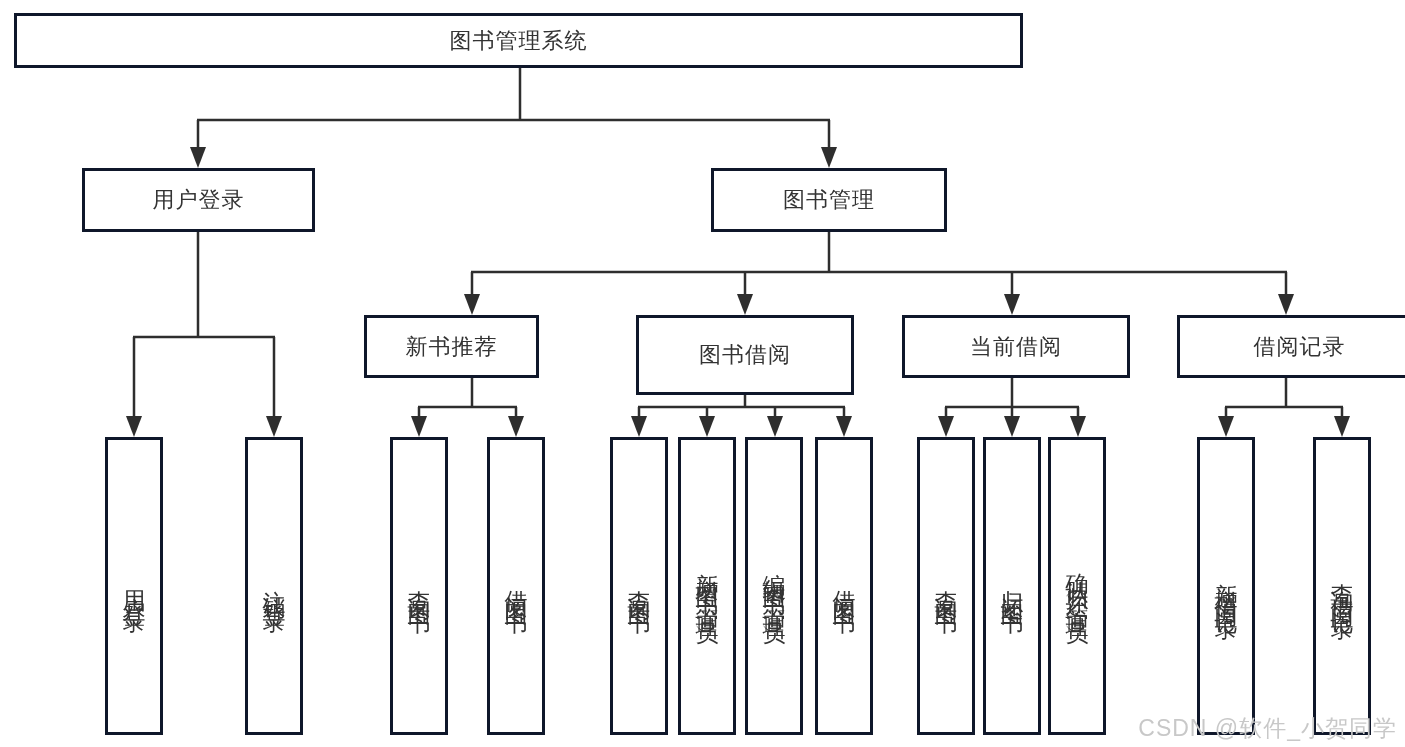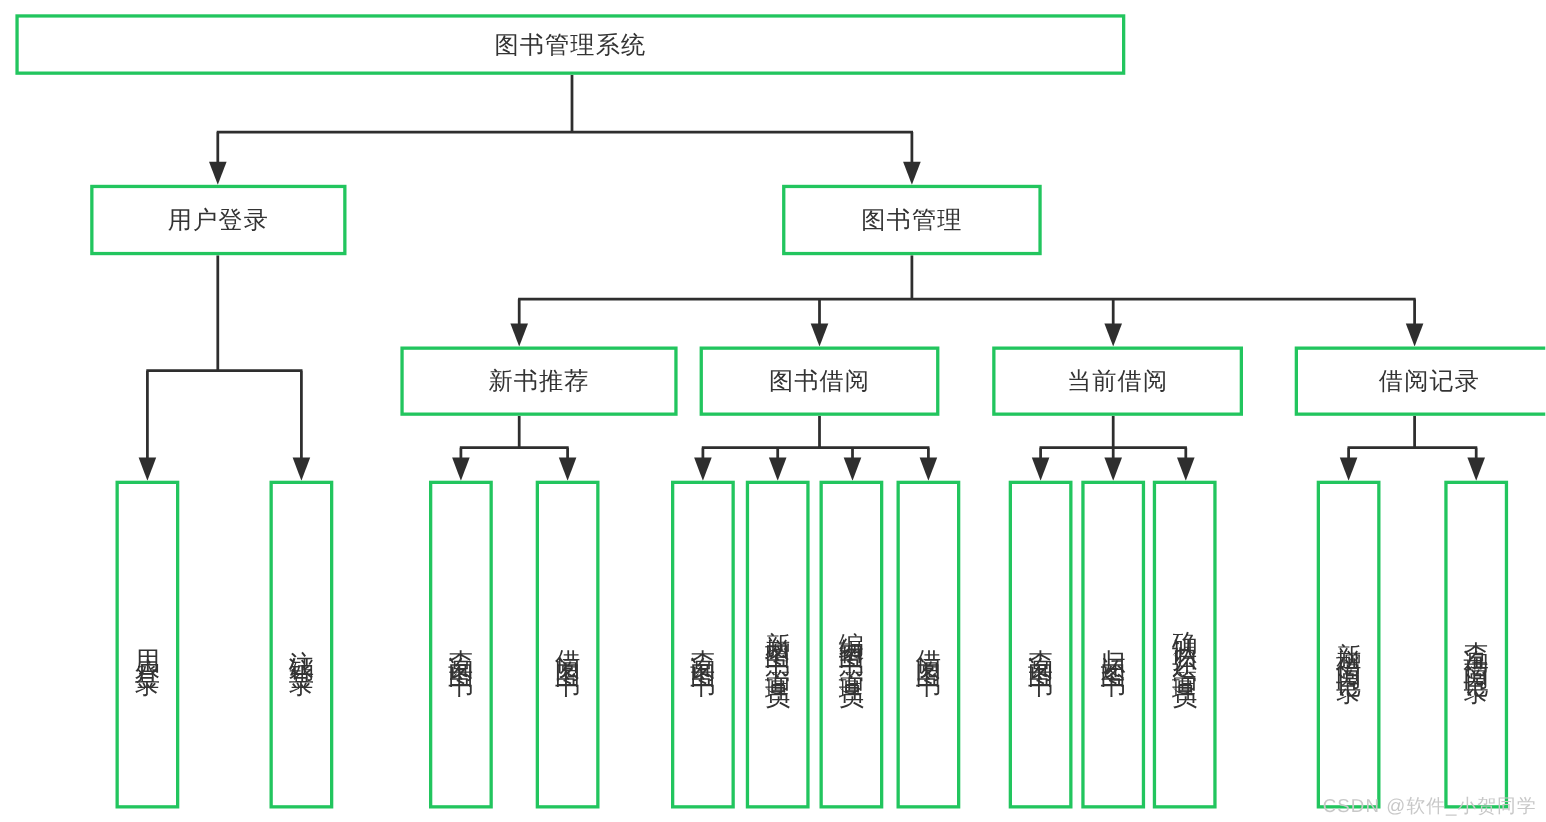--- a/index.html
+++ b/index.html
@@ -13,21 +13,21 @@
   }
   .edges {
     position: absolute;
     left: 0; top: 0;
     width: 1405px; height: 747px;
     pointer-events: none;
   }
   .node {
     position: absolute;
     box-sizing: border-box;
-    border: 3px solid #22c55e;
+    border: 3px solid #0f172a;
     background: #ffffff;
     display: flex;
     align-items: center;
     justify-content: center;
     color: #333333;
   }
   .node .hlabel {
     font-size: 22px;
     letter-spacing: 1px;
     color: #333333;
@@ -39,21 +39,21 @@
     font-size: 23px;
     letter-spacing: 7px;
     line-height: 1;
     color: #333333;
     white-space: nowrap;
   }
   .watermark {
     position: absolute;
     right: 8px;
     bottom: 3px;
-    font-size: 17px;
+    font-size: 23px;
     color: #c8c8c8;
     letter-spacing: 1px;
     z-index: 10;
     white-space: nowrap;
   }
 </style>
 </head>
 <body>
 
 <div class="canvas">
@@ -95,24 +95,24 @@
     <span class="hlabel">图书管理系统</span>
   </div>
 
   <div class="node" style="left:82px; top:168px; width:233px; height:64px;">
     <span class="hlabel">用户登录</span>
   </div>
   <div class="node" style="left:711px; top:168px; width:236px; height:64px;text-align:center;">
     <span class="hlabel">图书管理</span>
   </div>
 
-  <div class="node" style="left:364px; top:315px; width:252px; height:63px;">
+  <div class="node" style="left:364px; top:315px; width:175px; height:63px;">
     <span class="hlabel">新书推荐</span>
   </div>
-  <div class="node" style="left:636px; top:315px; width:218px; height:63px;">
+  <div class="node" style="left:636px; top:315px; width:218px; height:80px;">
     <span class="hlabel">图书借阅</span>
   </div>
   <div class="node" style="left:902px; top:315px; width:228px; height:63px;">
     <span class="hlabel">当前借阅</span>
   </div>
   <div class="node" style="left:1177px; top:315px; width:245px; height:63px;">
     <span class="hlabel">借阅记录</span>
   </div>
 
   <div class="node" style="left:105px; top:437px; width:58px; height:298px;">

